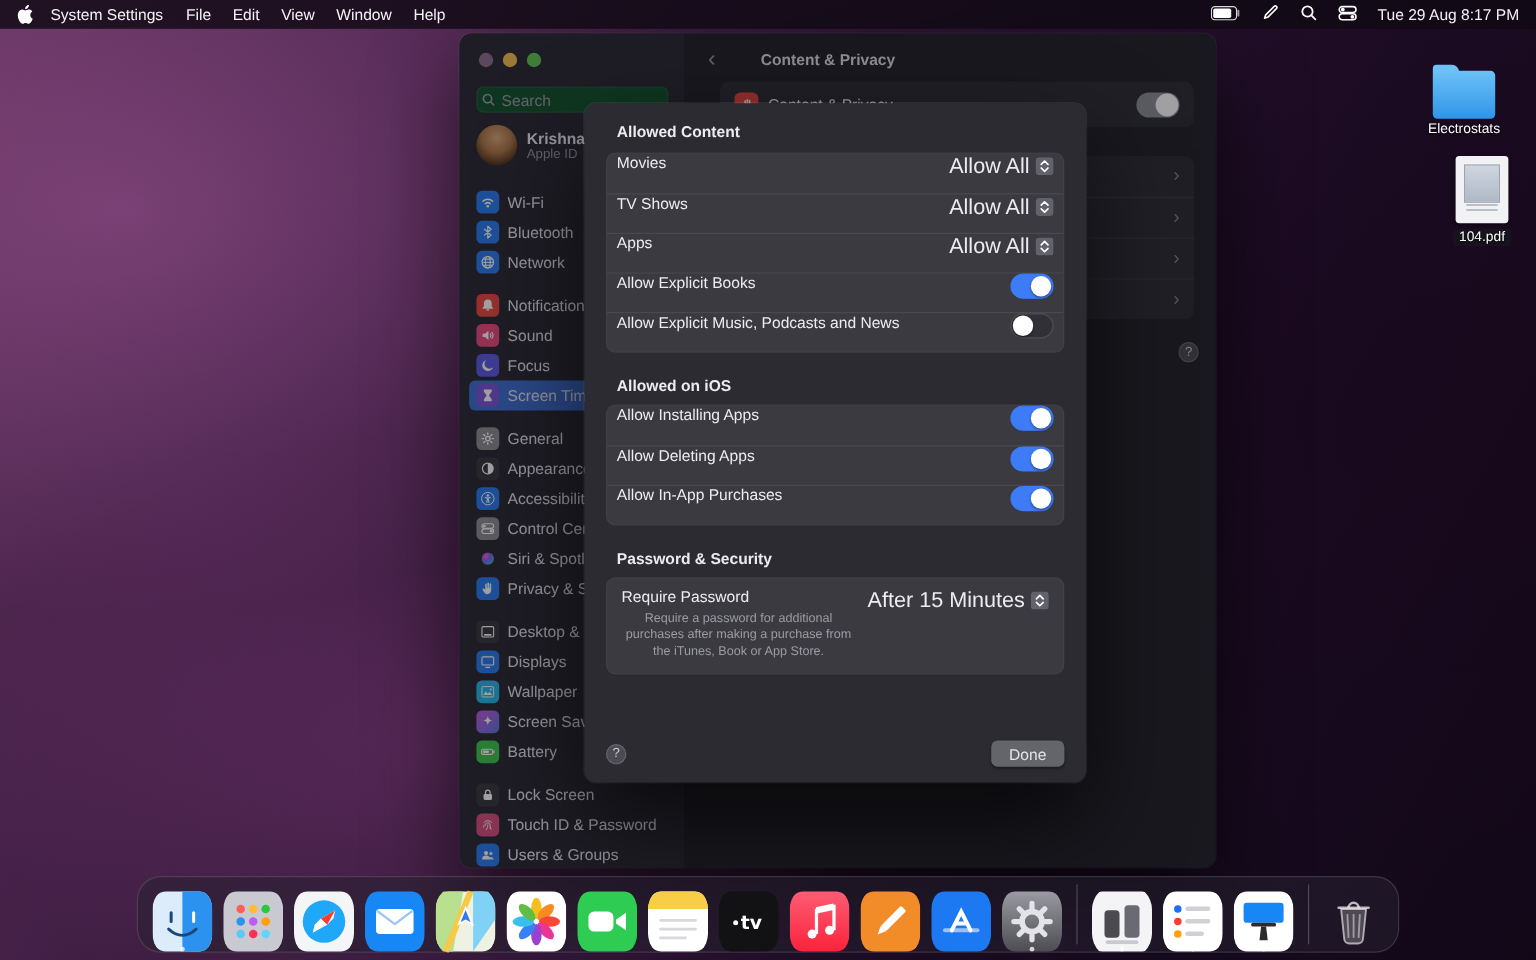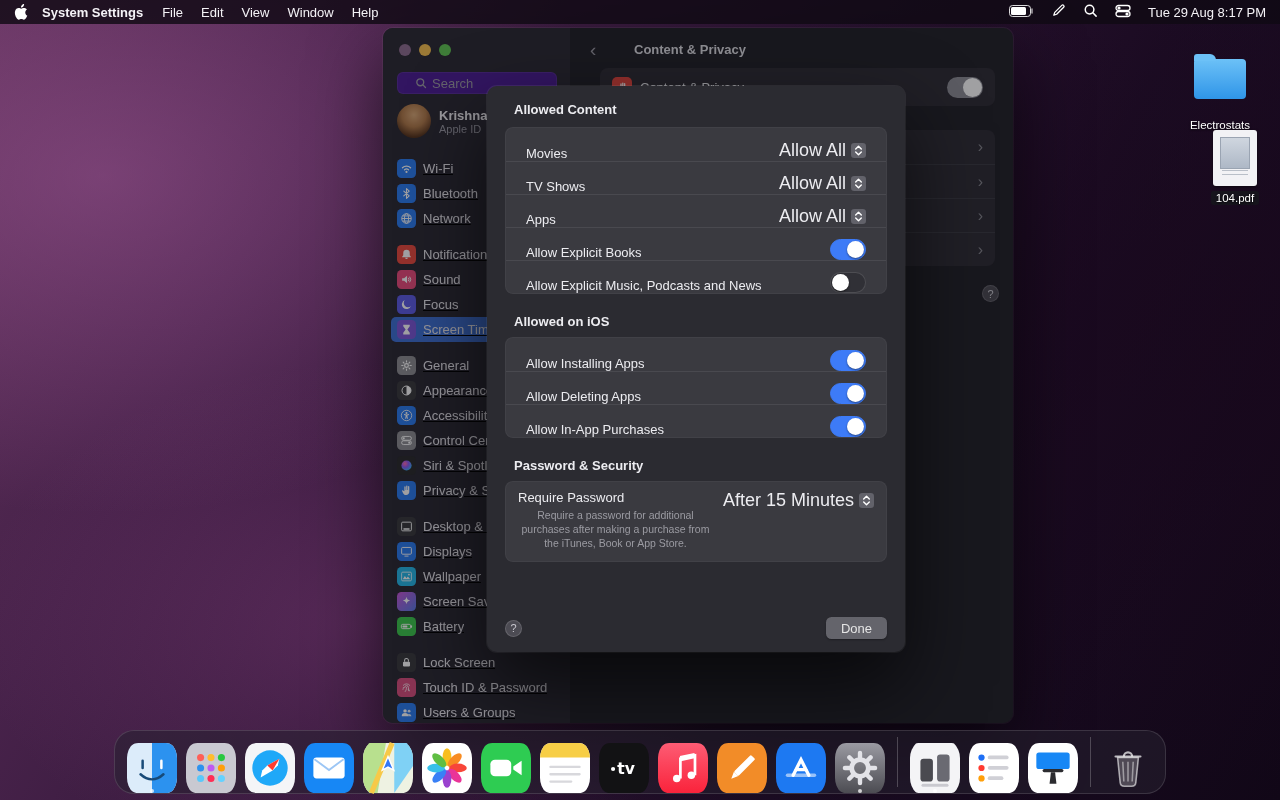--- a/index.html
+++ b/index.html
@@ -15,21 +15,21 @@
       linear-gradient(118deg,#5c2f58 0%,#47224a 22%,#2e1535 47%,#1c0c24 70%,#110717 100%);
   }
 
   
   .menubar{
     position:absolute; top:0; left:0; right:0; height:24px; z-index:70;
     background:rgba(16,10,20,.82); color:#f4f2f6; font-size:13px;
     display:flex; align-items:center; padding:0 14px;
   }
   .menubar .apple-wrap{ display:flex; align-items:center; margin-right:4px; }
-  .menu-app-name{ font-weight:bold; margin:12px 10px; }
+  .menu-app-name{ font-weight:normal; margin:12px 10px; }
   .menu-item{ margin:0 9px; }
   .mb-right{ margin-left:auto; display:flex; align-items:center; gap:17px; }
   .mb-clock{ font-size:13px; }
 
   
   .window{
     position:absolute; left:383px; top:28px; width:630px; height:695px; z-index:10;
     border-radius:10px; background:#232229;
     box-shadow:0 30px 70px rgba(0,0,0,.6), 0 0 0 1px rgba(255,255,255,.06);
   }
@@ -38,33 +38,33 @@
   .sidebar{
     position:absolute; left:0; top:0; bottom:0; width:187px;
     background:#2c2a34; border-radius:10px 0 0 10px; overflow:hidden;
   }
   .traffic{ position:absolute; top:16px; left:16px; display:flex; gap:8px; }
   .tl{ width:12px; height:12px; border-radius:50%; }
   .tl.close{ background:#8f6e90; } .tl.min{ background:#f5bf4f; } .tl.max{ background:#62c554; }
 
   .search-field{
     position:absolute; left:14px; top:44px; width:160px; height:22px;
-    background:#4c1d95; border:1px solid rgba(255,255,255,.08); border-radius:6px;
-    display:flex; align-items:center; gap:5px; padding:0 17px; color:#9d9ca6; font-size:13px;
+    background:#14532d; border:1px solid rgba(255,255,255,.08); border-radius:6px;
+    display:flex; align-items:center; gap:5px; padding:0 3px; color:#9d9ca6; font-size:13px;
   }
 
   .user-row{ position:absolute; left:14px; top:76px; display:flex; align-items:center; gap:8px; }
   .avatar{ width:34px; height:34px; border-radius:50%;
     background:radial-gradient(circle at 50% 32%, #d9a877 0%, #b07a4a 42%, #5a371f 76%, #39230f 100%); }
   .user-name{ color:#f0eff3; font-size:13px; font-weight:600; white-space:nowrap; }
   .user-sub{ color:#9d9ca6; font-size:11px; }
 
   .sb-groups{ position:absolute; left:8px; right:0; top:128px; }
   .sb-group{ margin-bottom:11px; }
-  .sb-item{ display:flex; align-items:center; gap:7px; height:25px; padding:0 6px; margin-right:8px; border-radius:5px;text-decoration:underline; }
+  .sb-item{ display:flex; align-items:center; gap:7px; height:25px; padding:0 6px; margin-right:8px; border-radius:5px; }
   .sb-item.selected{ background:#3f72d6; }
   .sb-icon{ width:19px; height:19px; border-radius:4.5px; flex:none; display:flex; align-items:center; justify-content:center; }
   .sb-icon svg{ width:13px; height:13px; display:block; }
   .sb-label{ color:#eceaf0; font-size:13px; white-space:nowrap; overflow:hidden; }
 
   
   .content{ position:absolute; left:187px; right:0; top:0; bottom:0; }
   .content-header{ position:absolute; left:0; right:0; top:12px; height:22px; color:#dddde2; }
   .back-chev{ position:absolute; left:20px; top:0; font-size:19px; color:#9a99a2; line-height:20px; }
   .back-chev::before{ content:"‹"; }
@@ -91,21 +91,21 @@
   
   .sheet{
     position:absolute; left:487px; top:86px; width:418px; height:566px; z-index:50;
     background:#2b2b31; border-radius:10px; padding:14px 18px;
     box-shadow:0 35px 80px rgba(0,0,0,.65), 0 0 0 1px rgba(255,255,255,.08);
     color:#ececf0; font-size:13px;
   }
   .sheet-title{ font-weight:bold; font-size:13px; margin:2px 0 10px 9px; }
   .sheet-header{ font-weight:bold; font-size:13px; margin:20px 0 8px 9px; }
   .group-box{ background:#3a3a40; border-radius:8px; border:1px solid rgba(255,255,255,.04); }
-  .sheet-row{ min-height:33px; display:flex; align-items:flex-end; justify-content:space-between; padding:0 20px; gap:10px; }
+  .sheet-row{ min-height:33px; display:flex; align-items:flex-start; justify-content:space-between; padding:0 8px; gap:10px; }
   .sheet-row + .sheet-row{ border-top:1px solid rgba(255,255,255,.08); }
   .sheet-row.tall{ align-items:flex-start; padding:8px 12px 10px; }
   .row-label{ font-size:13px; }
   .row-desc{ font-size:10.5px; color:#9b9ba2; margin-top:4px; max-width:248px; line-height:1.32;text-align:center; }
   .popup{ display:flex; align-items:center; gap:5px; flex:none; }
   .popup-value{ font-size:18px; }
   .stepper svg{ display:block; }
   .toggle{ width:36px; height:21px; border-radius:11px; background:#303036; border:1px solid rgba(255,255,255,.14); position:relative; flex:none; }
   .toggle .knob{ position:absolute; top:1px; left:1px; width:17px; height:17px; border-radius:50%; background:#fff; box-shadow:0 1px 2px rgba(0,0,0,.45); }
   .toggle.on{ background:#3d7bf7; border-color:#3d7bf7; }
@@ -118,21 +118,21 @@
   }
 
   
   .desk-icons{ position:absolute; z-index:5; }
   .desk-icon{ position:absolute; display:flex; flex-direction:column; align-items:center; width:100px; }
   .icon-folder-wrap{ left:1170px; top:52px; }
   .folder{ width:52px; height:40px; position:relative; border-radius:3px 4px 4px 4px;
     background:linear-gradient(180deg,#6cc1f7,#2f95e8); margin-top:7px; }
   .folder::before{ content:""; position:absolute; top:-5px; left:0; width:22px; height:7px;
     background:#6cc1f7; border-radius:3px 6px 0 0; }
-  .icon-label{ font-size:11.5px; color:#fff; text-shadow:0 1px 2px rgba(0,0,0,.85); margin-top:20px; text-align:center; }
+  .icon-label{ font-size:11.5px; color:#fff; text-shadow:0 1px 2px rgba(0,0,0,.85); margin-top:3px; text-align:center; }
   .icon-pdf-wrap{ left:1185px; top:130px; }
   .pdf-page{ width:44px; height:56px; background:#f2f2f5; border-radius:3px; position:relative;
     box-shadow:0 1px 3px rgba(0,0,0,.5); }
   .pdf-page::before{ content:""; position:absolute; left:7px; top:7px; right:7px; height:30px;
     background:linear-gradient(180deg,#cfd6df,#aeb8c6); border:1px solid #9aa4b2; }
   .pdf-page::after{ content:""; position:absolute; left:9px; bottom:8px; right:9px; height:8px;
     background:repeating-linear-gradient(180deg,#b9bfc8 0 1.5px, transparent 1.5px 4px); }
   .pdf-label{ background:rgba(22,22,28,.85); border-radius:3px; padding:1px 5px; margin-top:5px; }
 
   

